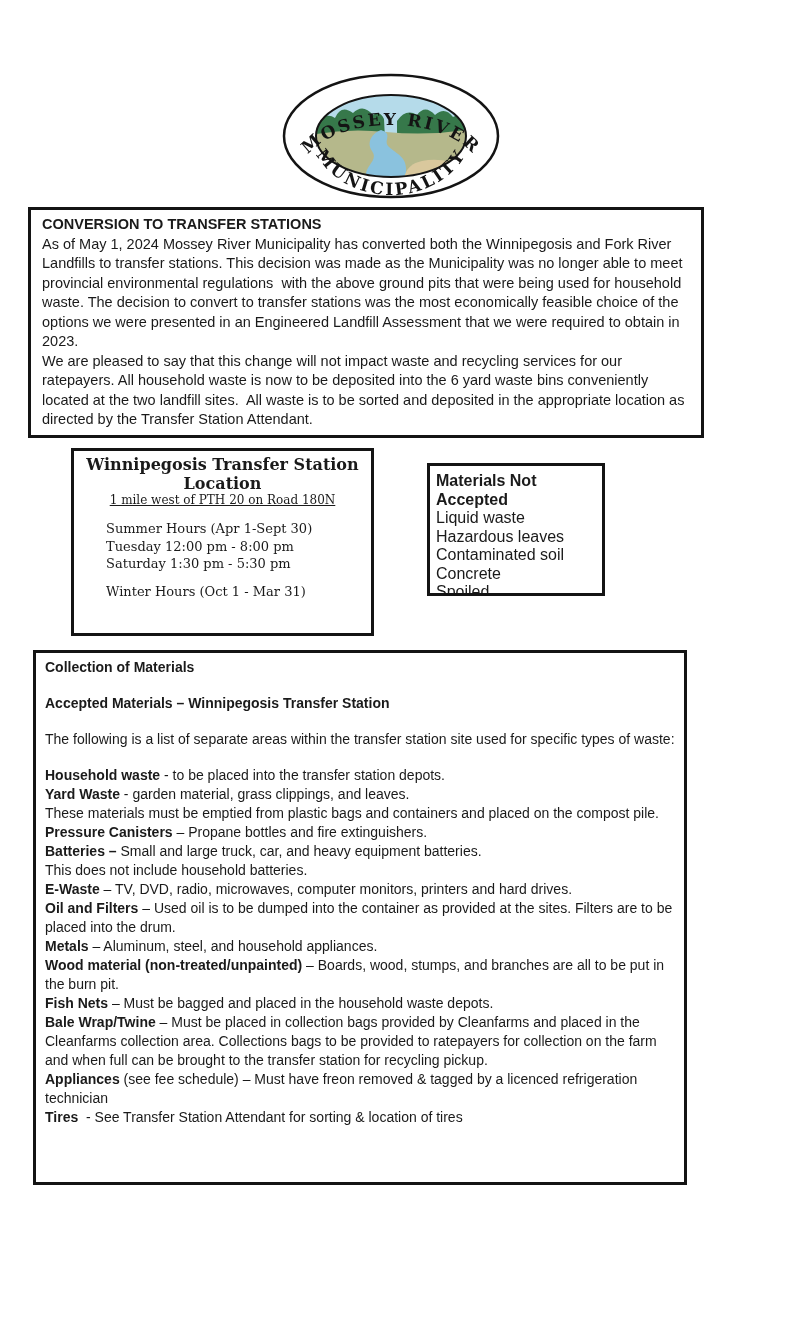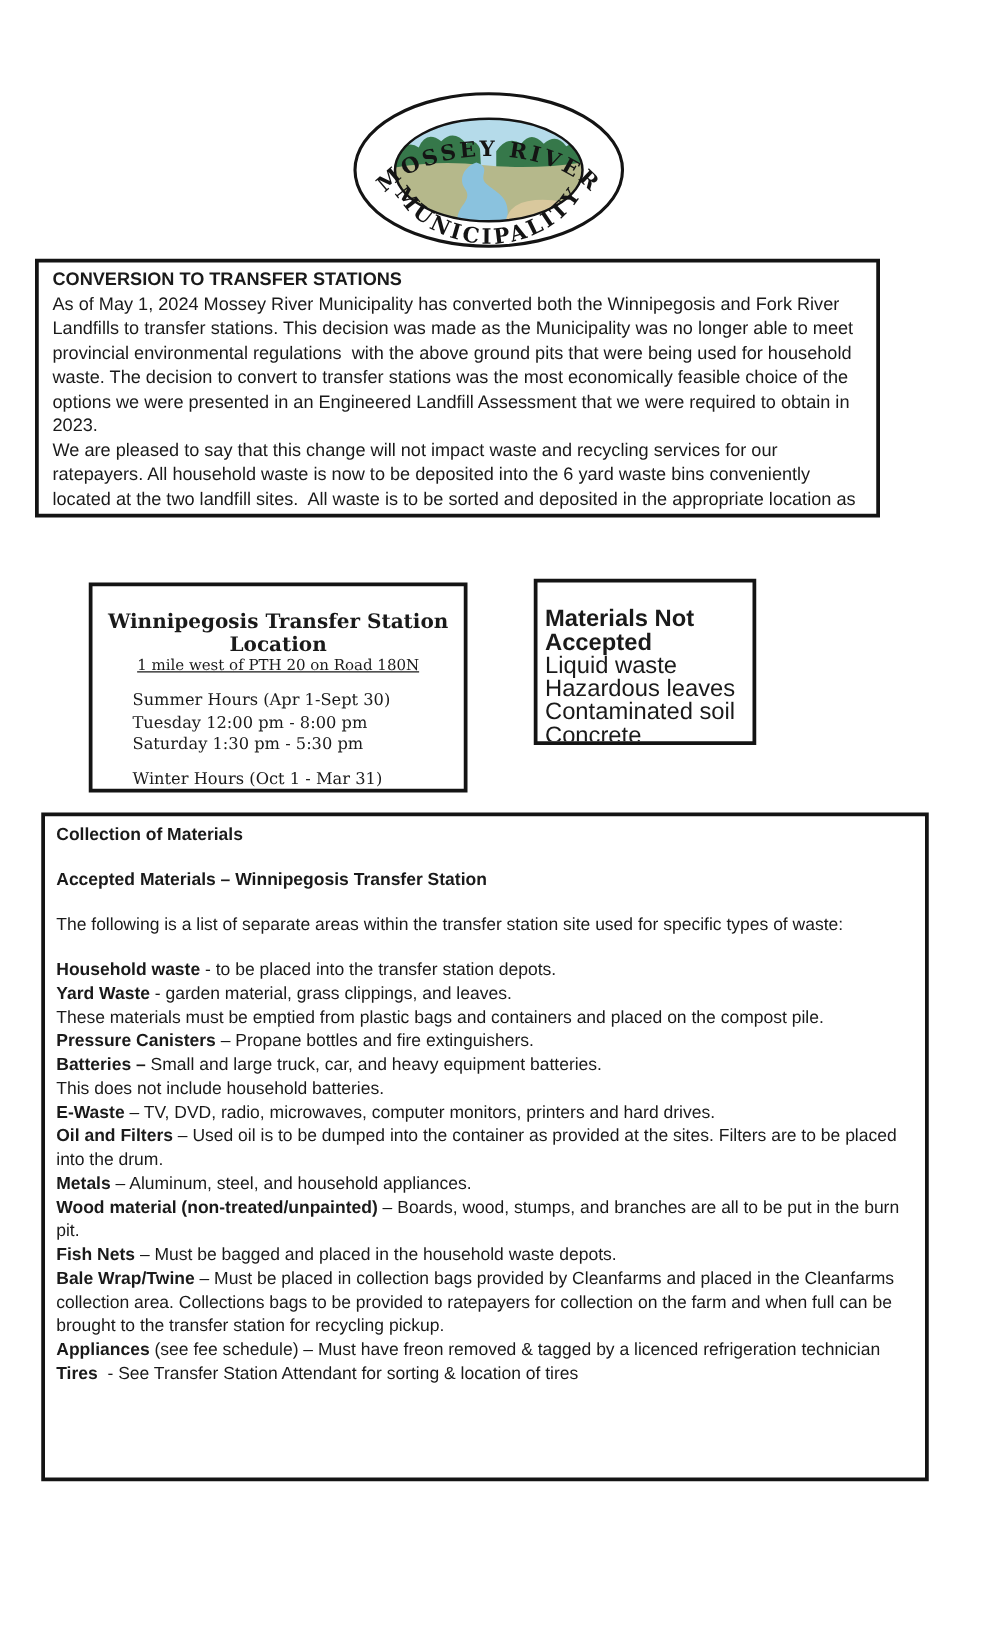--- a/index.html
+++ b/index.html
@@ -28,44 +28,44 @@
     letter-spacing: 2.5px;
     fill: #141414;
   }
   .box {
     position: absolute;
     border: 3px solid #141414;
     background: #ffffff;
     overflow: hidden;
   }
   .box-conversion {
-    left: 28px; top: 207px; width: 676px; height: 207px;
+    left: 28px; top: 207px; width: 676px; height: 231px;
     padding: 5px 11px;
     font-size: 14.5px;
     line-height: 19.5px;
   }
   .box-conversion p { white-space: pre-wrap; }
   .b-title { font-weight: bold; }
   .box-location {
-    left: 71px; top: 466px; width: 303px; height: 168px;
-    padding: 18px 8px;
+    left: 71px; top: 448px; width: 303px; height: 188px;
+    padding: 4px 8px;
     font-family: "DejaVu Serif", serif;
   }
   .loc-title { font-size: 16px; font-weight: bold; text-align: center; line-height: 19px; }
   .loc-sub { font-size: 12px; text-align: center; line-height: 15px; text-decoration: underline; }
   .loc-hours { margin: 12px 0 0 24px; font-size: 13px; line-height: 17.5px; }
   .loc-hours .hours-gap { margin-top: 10px; }
   .box-notaccepted {
     left: 427px; top: 463px; width: 178px; height: 133px;
-    padding: 21px 6px;
-    font-size: 19px;
+    padding: 6px 6px;
+    font-size: 16px;
     line-height: 18.5px;
   }
   .box-collection {
-    left: 33px; top: 650px; width: 710px; height: 535px;
+    left: 33px; top: 650px; width: 654px; height: 535px;
     padding: 5px 9px;
     font-size: 14px;
     line-height: 19px;
   }
   .box-collection .hdr { margin-bottom: 17px; }
   .box-collection .item { white-space: pre-wrap; }
 </style>
 </head>
 <body>
 

